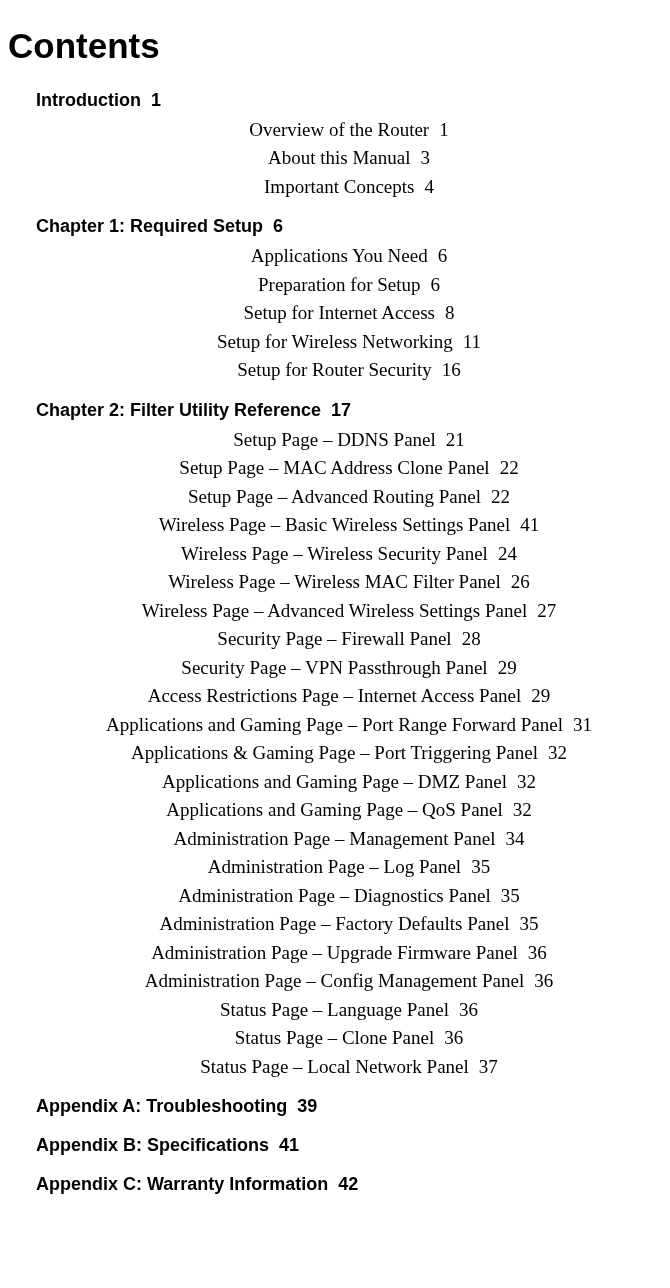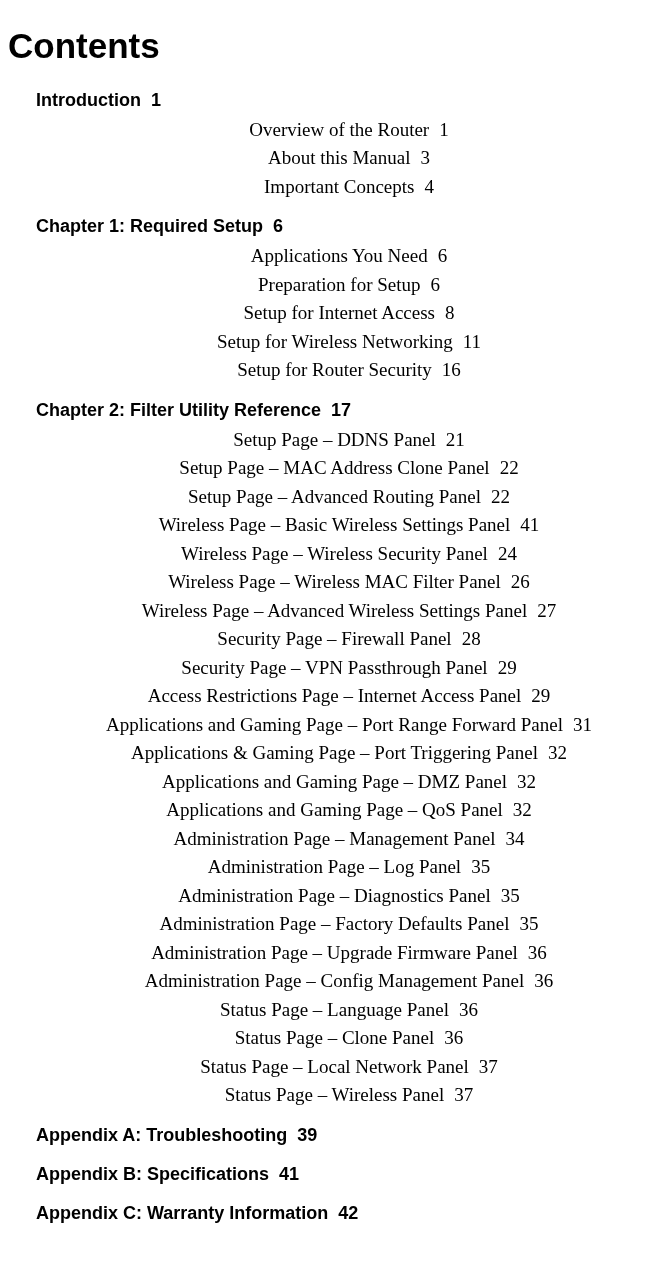--- a/index.html
+++ b/index.html
@@ -80,21 +80,20 @@
       <div class="entry"><span>Applications and Gaming Page – QoS Panel</span><span class="page">32</span></div>
       <div class="entry"><span>Administration Page – Management Panel</span><span class="page">34</span></div>
       <div class="entry"><span>Administration Page – Log Panel</span><span class="page">35</span></div>
       <div class="entry"><span>Administration Page – Diagnostics Panel</span><span class="page">35</span></div>
       <div class="entry"><span>Administration Page – Factory Defaults Panel</span><span class="page">35</span></div>
       <div class="entry"><span>Administration Page – Upgrade Firmware Panel</span><span class="page">36</span></div>
       <div class="entry"><span>Administration Page – Config Management Panel</span><span class="page">36</span></div>
       <div class="entry"><span>Status Page – Language Panel</span><span class="page">36</span></div>
       <div class="entry"><span>Status Page – Clone Panel</span><span class="page">36</span></div>
       <div class="entry"><span>Status Page – Local Network Panel</span><span class="page">37</span></div>
-      <div class="entry"><span>Status Page – Wireless Panel</span><span class="page">37</span></div>
     </div>
     <div class="section">
       <div class="section-head"><span>Appendix A: Troubleshooting</span><span class="page">39</span></div>
     </div>
     <div class="section">
       <div class="section-head"><span>Appendix B: Specifications</span><span class="page">41</span></div>
     </div>
     <div class="section">
       <div class="section-head"><span>Appendix C: Warranty Information</span><span class="page">42</span></div>
     </div>

